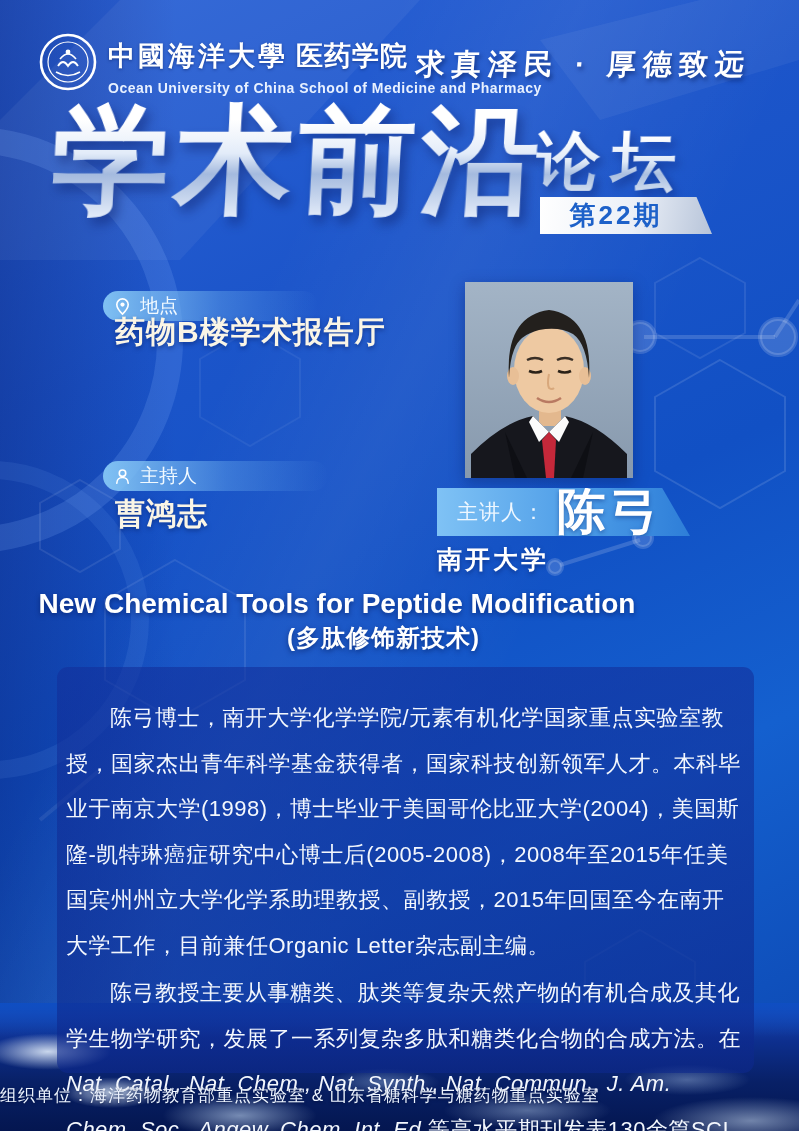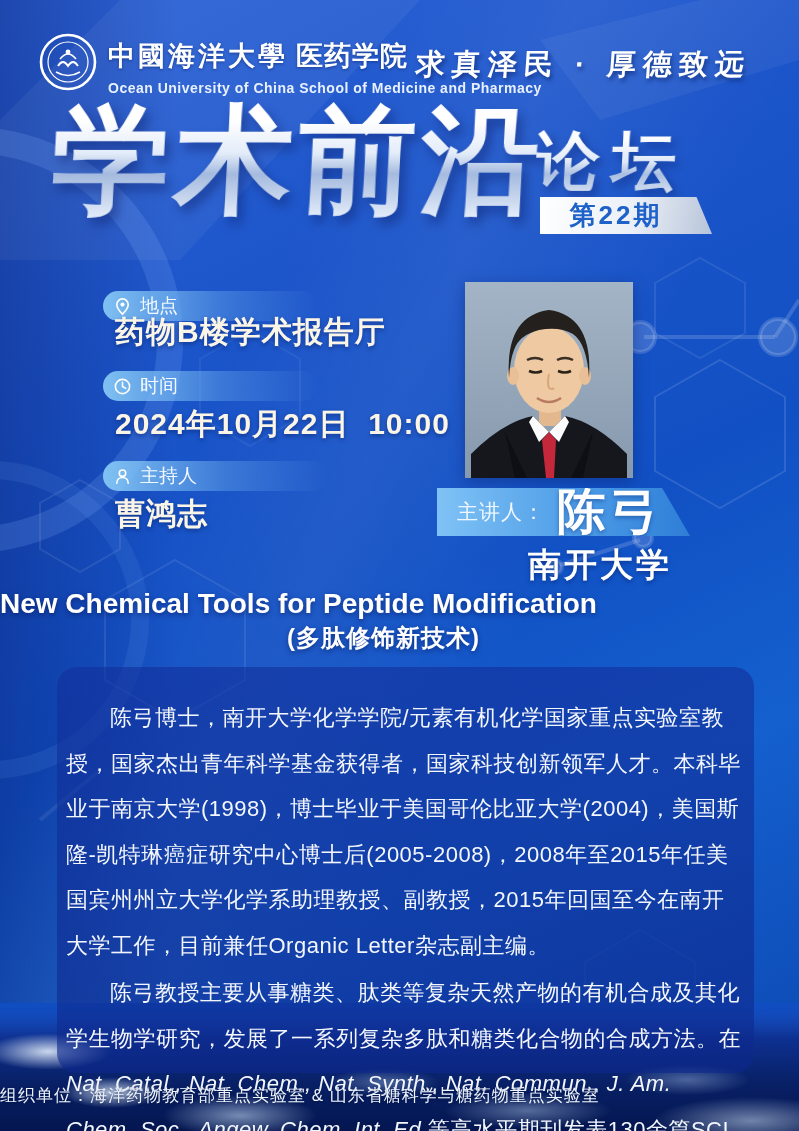--- a/index.html
+++ b/index.html
@@ -66,30 +66,30 @@
   .speaker-banner{
     position:absolute;left:437px;top:488px;width:253px;height:48px;
     background:linear-gradient(90deg,#7fc2f5 0%,#4a9ae6 60%,#2e7ed8 100%);
     clip-path:polygon(0 0,89% 0,100% 100%,0 100%);
     display:flex;align-items:center;padding-left:20px;
     box-shadow:0 3px 10px rgba(5,20,80,.3);
   }
   .speaker-label{font-size:21px;color:#eef7ff;font-weight:500;letter-spacing:1px;}
   .speaker-name{font-size:49px;color:#ffffff;font-weight:900;margin-left:12px;letter-spacing:4px;
     text-shadow:0 2px 4px rgba(10,40,120,.45);}
-  .speaker-affiliation{position:absolute;left:437px;top:543px;width:235px;text-align:right;
-    color:#fff;font-size:33px;font-weight:700;letter-spacing:3px;text-shadow:0 2px 4px rgba(5,25,90,.5);}
-  
-  .lecture-en{position:absolute;left:0;top:588px;width:674px;color:#fff;
+  .speaker-affiliation{position:absolute;left:437px;top:543px;width:235px;text-align:left;
+    color:#fff;font-size:25px;font-weight:700;letter-spacing:3px;text-shadow:0 2px 4px rgba(5,25,90,.5);}
+  
+  .lecture-en{position:absolute;left:0;top:588px;width:674px;text-align:center;color:#fff;
     font-size:28px;font-weight:700;text-shadow:0 2px 5px rgba(4,20,80,.55);}
   .lecture-cn{position:absolute;left:0;top:622px;width:767px;text-align:center;color:#fff;
     font-size:24px;font-weight:700;letter-spacing:1px;text-shadow:0 2px 5px rgba(4,20,80,.55);}
   
   .bio-panel{
-    position:absolute;left:57px;top:667px;width:697px;height:406px;border-radius:20px;
+    position:absolute;left:57px;top:667px;width:697px;height:406px;border-radius:11px;
     background:linear-gradient(180deg,rgba(18,48,156,.62) 0%,rgba(13,40,140,.62) 100%);
     padding:28px 9px 18px 9px;color:#f3f7fd;z-index:3;
   }
   .bio-panel p{font-size:22px;line-height:45.5px;text-indent:2em;letter-spacing:.5px;}
   .bio-panel p + p{margin-top:2px;}
   .bio-panel .it{font-style:italic;}
   
   .ocean{
     position:absolute;left:0;top:1003px;width:799px;height:128px;z-index:1;
     background:
@@ -170,28 +170,20 @@
 
   <div class="pill" style="left:103px;top:279px;width:215px;margin-top:12px;">
     <svg class="ic" viewBox="0 0 20 20">
       <path d="M10,2 a6,6 0 0 1 6,6 c0,4.4 -6,10 -6,10 s-6,-5.6 -6,-10 a6,6 0 0 1 6,-6 z" fill="none" stroke="#fff" stroke-width="1.7"></path>
       <circle cx="10" cy="8" r="2.2" fill="#fff"></circle>
     </svg>
     <span>地点</span>
   </div>
   <div class="info-value" style="left:115px;top:312px;text-align:center;">药物B楼学术报告厅</div>
 
-  <div class="pill" style="left:103px;top:371px;width:215px;">
-    <svg class="ic" viewBox="0 0 20 20">
-      <circle cx="10" cy="10" r="7.5" fill="none" stroke="#fff" stroke-width="1.7"></circle>
-      <path d="M10,5.5 V10 L13.5,12" fill="none" stroke="#fff" stroke-width="1.7" stroke-linecap="round"></path>
-    </svg>
-    <span>时间</span>
-  </div>
-  <div class="info-value" style="left:115px;top:404px;">2024年10月22日  10:00</div>
 
   <div class="pill" style="left:103px;top:461px;width:225px;">
     <svg class="ic" viewBox="0 0 20 20">
       <circle cx="10" cy="6.5" r="3.4" fill="none" stroke="#fff" stroke-width="1.7"></circle>
       <path d="M4,17 c0,-4 3,-6 6,-6 s6,2 6,6" fill="none" stroke="#fff" stroke-width="1.7" stroke-linecap="round"></path>
     </svg>
     <span>主持人</span>
   </div>
   <div class="info-value" style="left:115px;top:494px;">曹鸿志</div>
 

